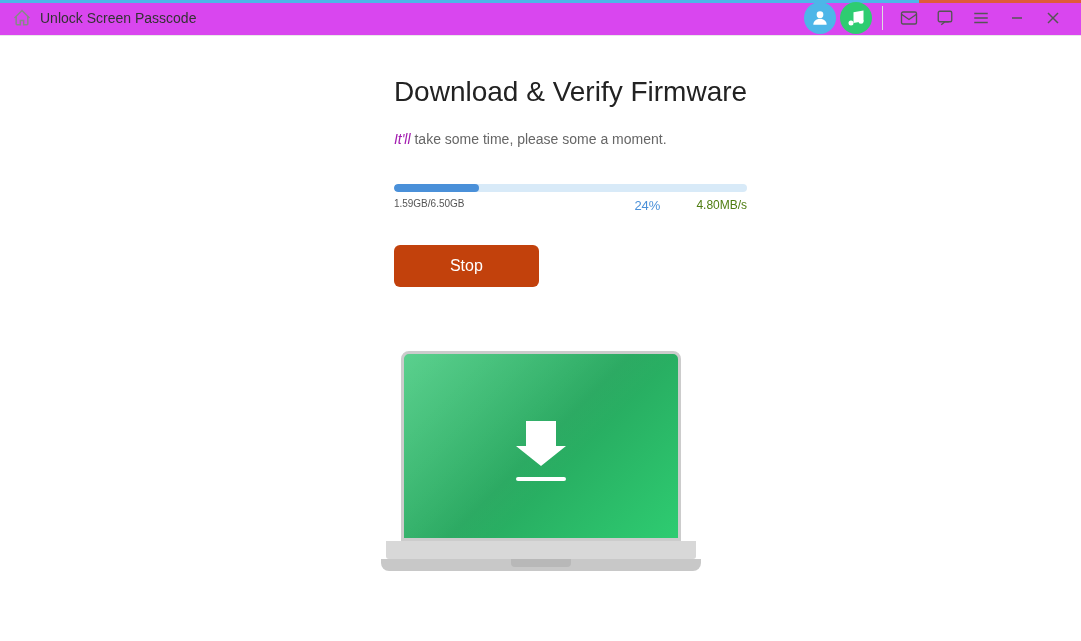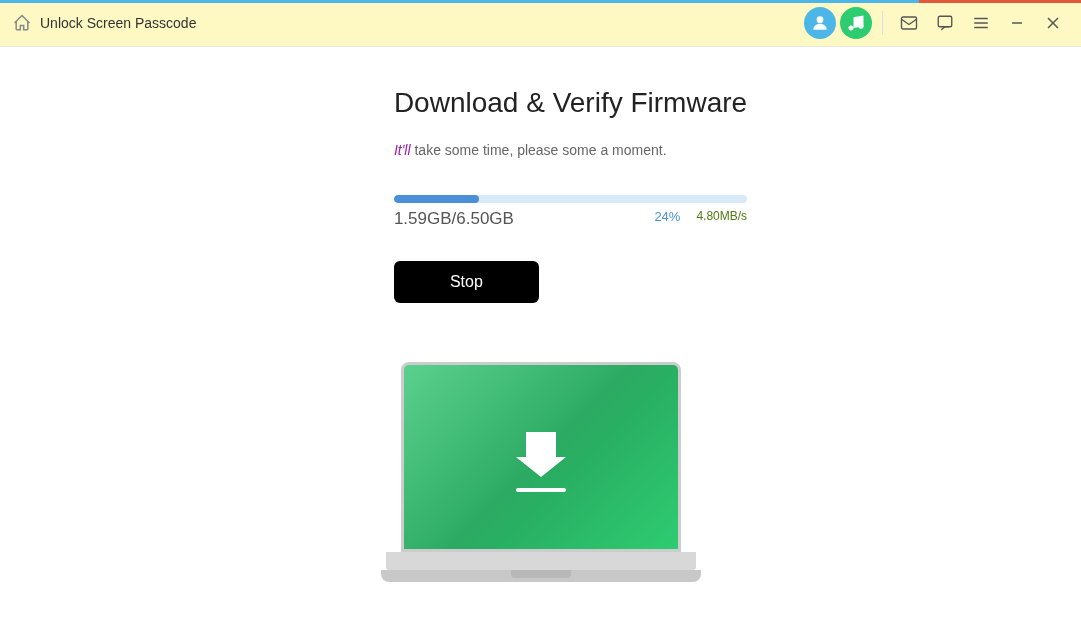--- a/index.html
+++ b/index.html
@@ -9,24 +9,24 @@
       width: 1081px;
       height: 641px;
       overflow: hidden;
       position: relative;
     }
 
     
     .titlebar {
       display: flex;
       align-items: center;
-      height: 47px;
+      height: 36px;
       padding: 0 12px;
       border-bottom: 1px solid #e8e8e8;
-      background: #fef9c3;
+      background: #d946ef;
       position: relative;
     }
 
     .titlebar-top-bar {
       position: absolute;
       top: 0;
       left: 0;
       right: 0;
       height: 3px;
       background: linear-gradient(to right, #4db6e8 0%, #4db6e8 85%, #e05a3a 85%, #e05a3a 100%);
@@ -158,38 +158,38 @@
       border-radius: 4px;
       width: 24%;
     }
 
     .progress-bottom {
       display: flex;
       justify-content: space-between;
     }
 
     .progress-size {
-      font-size: 17px;
+      font-size: 10px;
       color: #555;
     }
 
     .progress-percent {
       font-size: 13px;
       color: #4a90d9;
       font-weight: 500;
     }
 
     .progress-speed {
       font-size: 12px;
       color: #4d7c0f;
     }
 
     .stop-btn {
       margin-top: 20px;
-      background: #000000;
+      background: #c2410c;
       color: #fff;
       border: none;
       border-radius: 6px;
       padding: 12px 56px;
       font-size: 16px;
       cursor: pointer;
       font-weight: 400;
     }
 
     
@@ -355,21 +355,21 @@
 
     <div class="progress-section">
       <div class="progress-top">
         
       </div>
       <div class="progress-bar-container">
         <div class="progress-bar-fill"></div>
       </div>
       <div class="progress-bottom">
         <span class="progress-size">1.59GB/6.50GB</span>
-        <div style="display:flex; gap: 16px;">
+        <div style="display:flex; gap: 36px;">
           <span class="progress-percent">24%</span>
           <span class="progress-speed">4.80MB/s</span>
         </div>
       </div>
     </div>
 
     <button class="stop-btn">Stop</button>
 
   </div>
 

